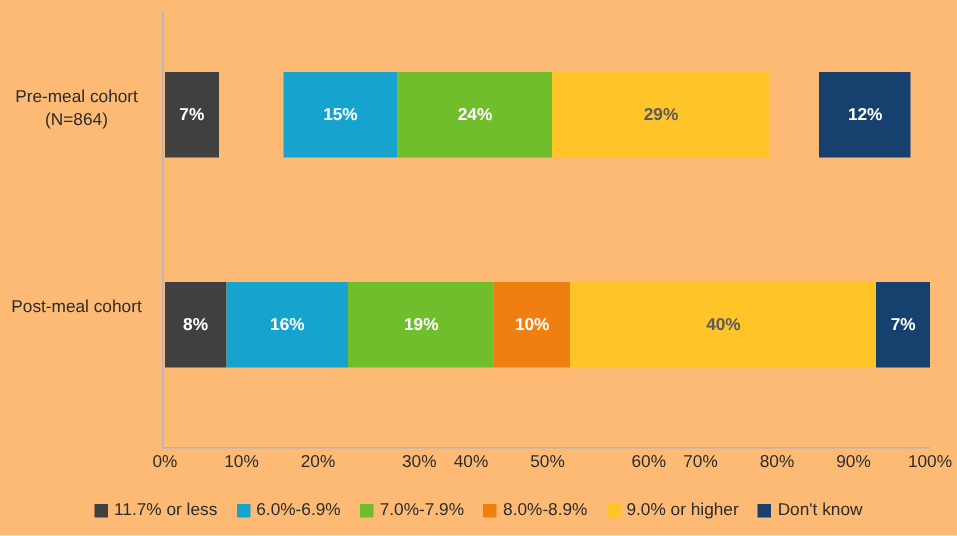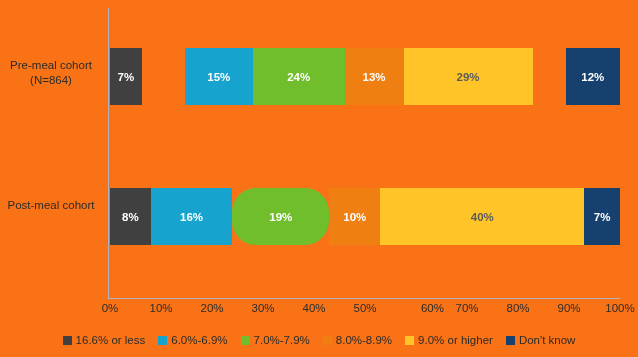--- a/index.html
+++ b/index.html
@@ -7,21 +7,21 @@
     padding: 0;
     background: #ffffff;
   }
   body {
     font-family: "Liberation Sans", sans-serif;
   }
   #chart-root {
     position: relative;
     width: 638px;
     height: 357px;
-    background: #f97316;
+    background: #fdba74;
     overflow: hidden;
   }
   .axis-line-y {
     position: absolute;
     left: 108px;
     top: 8px;
     width: 1px;
     height: 291px;
     background: #b3b3bf;
   }
@@ -119,69 +119,66 @@
       <div class="bar-row" style="top: 48px;">
         <div class="seg light" style="width: 35.7px; background: rgb(64, 64, 64);">
           <span>7%</span>
         </div>
         <div class="seg light" style="width: 76.5px; background: rgb(22, 163, 206); margin-left: 43px;">
           <span>15%</span>
         </div>
         <div class="seg light" style="width: 103px; background: rgb(112, 190, 43);">
           <span>24%</span>
         </div>
-        <div class="seg light" style="width: 66.3px; background: rgb(239, 127, 16);">
-          <span>13%</span>
-        </div>
         <div class="seg dark" style="width: 145px; background: rgb(255, 196, 40);">
           <span>29%</span>
         </div>
         <div class="seg light" style="width: 61.2px; background: rgb(22, 64, 110); margin-left: 33px;">
           <span>12%</span>
         </div>
       </div>
       <div class="bar-row" style="top: 188px;">
         <div class="seg light" style="width: 40.8px; background: rgb(64, 64, 64);">
           <span>8%</span>
         </div>
         <div class="seg light" style="width: 81.6px; background: rgb(22, 163, 206); text-align: right;">
           <span>16%</span>
         </div>
-        <div class="seg light" style="width: 96.9px; background: rgb(112, 190, 43); border-radius: 24px;">
+        <div class="seg light" style="width: 96.9px; background: rgb(112, 190, 43);">
           <span>19%</span>
         </div>
         <div class="seg light" style="width: 51px; background: rgb(239, 127, 16);">
           <span>10%</span>
         </div>
         <div class="seg dark" style="width: 204px; background: rgb(255, 196, 40);">
           <span>40%</span>
         </div>
         <div class="seg light" style="width: 35.7px; background: rgb(22, 64, 110);">
           <span>7%</span>
         </div>
       </div>
     </div>
   <div id="xticks">
       <div class="xtick" style="left: 82px;">0%</div>
       <div class="xtick" style="left: 133px;">10%</div>
       <div class="xtick" style="left: 184px;">20%</div>
-      <div class="xtick" style="left: 235px;">30%</div>
+      <div class="xtick" style="left: 235px; text-align: right;">30%</div>
       <div class="xtick" style="left: 286px;">40%</div>
       <div class="xtick" style="left: 337px;">50%</div>
       <div class="xtick" style="left: 388px; text-align: right;">60%</div>
       <div class="xtick" style="left: 439px;">70%</div>
       <div class="xtick" style="left: 490px;">80%</div>
       <div class="xtick" style="left: 541px;">90%</div>
       <div class="xtick" style="left: 592px;">100%</div>
     </div>
 
   <div class="legend" id="legend">
       <div class="legend-item">
         <span class="legend-swatch" style="background: rgb(64, 64, 64);"></span>
-        <span>16.6% or less</span>
+        <span>11.7% or less</span>
       </div>
       <div class="legend-item">
         <span class="legend-swatch" style="background: rgb(22, 163, 206);"></span>
         <span>6.0%-6.9%</span>
       </div>
       <div class="legend-item">
         <span class="legend-swatch" style="background: rgb(112, 190, 43);"></span>
         <span>7.0%-7.9%</span>
       </div>
       <div class="legend-item">

